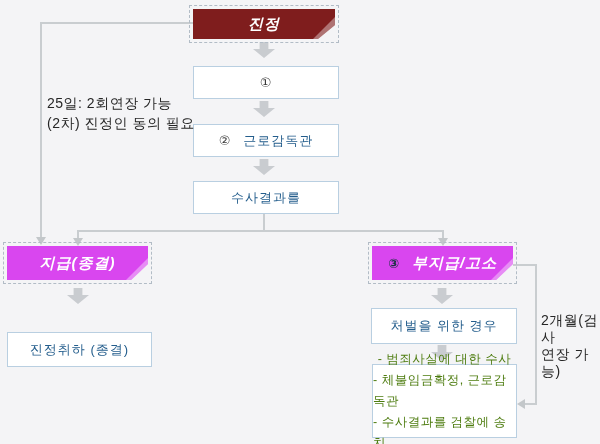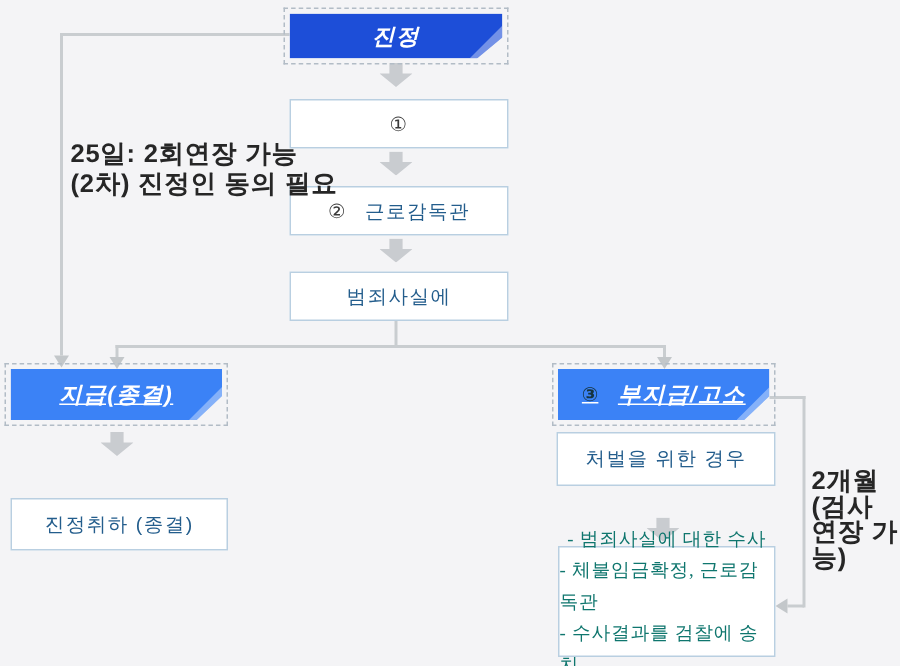--- a/index.html
+++ b/index.html
@@ -29,35 +29,35 @@
   
   .ribbon-wrap { position:absolute; }
   .dash { position:absolute; inset:-4px; border:1px dashed #b2bcc6; }
   .ribbon { position:absolute; inset:0; display:flex; align-items:center;
     justify-content:center; gap:13px; color:#ffffff; font-weight:bold;
     font-style:italic; font-size:15px; letter-spacing:1px;
     clip-path:polygon(0 0,100% 0,100% 53%,88% 100%,0 100%); }
   .ribbon::after { content:""; position:absolute; right:0; bottom:0;
     width:22px; height:22px; background:rgba(255,255,255,0.38);
     clip-path:polygon(100% 0,0 100%,100% 100%); }
-  .ribbon.blue { background:#1d4ed8; }
-  .ribbon.teal { background:#3b82f6;text-decoration:underline; }
+  .ribbon.blue { background:#7f1d1d; }
+  .ribbon.teal { background:#d946ef; }
   .ribbon .num { font-style:normal; font-weight:bold; color:#16343f;
     font-size:13px; letter-spacing:0; }
 
   
   .wbox { position:absolute; background:#ffffff; border:1px solid #b9cfe1;
     display:flex; align-items:center; justify-content:center; gap:12px;
     font-size:13px; color:#235d8c; letter-spacing:1px; }
   .wbox .num { color:#3a3a3a; font-size:13px; }
   .wbox.details { flex-direction:column; gap:0; line-height:21px;
-    font-size:12.5px; color:#0f766e; letter-spacing:0.5px;font-family:Liberation Serif, serif; }
+    font-size:12.5px; color:#4d7c0f; letter-spacing:0.5px; }
 
   
-  .note { position:absolute; font-size:17px; font-weight:bold;
+  .note { position:absolute; font-size:14px; font-weight:normal;
     color:#262626; line-height:20px; letter-spacing:0.5px; }
   .note.tight { line-height:17px;margin-top:15px; }
 </style>
 </head>
 <body>
 
 <div class="canvas">
 
   <div class="hline" style="left:40px; top:22px; width:153px;"></div>
   <div class="vline" style="left:40px; top:22px; height:215px;"></div>
@@ -92,21 +92,21 @@
   <div class="wbox" style="left:193px; top:66px; width:144px; height:31px;">
     <span class="num">①</span>
   </div>
 
   <div class="wbox" style="left:193px; top:124px; width:144px; height:31px;">
     <span class="num">②</span>
     <span>근로감독관</span>
   </div>
 
   <div class="wbox" style="left:193px; top:181px; width:144px; height:31px;">
-    <span>범죄사실에</span>
+    <span>수사결과를</span>
   </div>
 
   <div class="ribbon-wrap" style="left:7px; top:246px; width:141px; height:34px;">
     <div class="dash"></div>
     <div class="ribbon teal">
       <span>지급(종결)</span>
     </div>
   </div>
 
   <div class="wbox" style="left:7px; top:309px; width:143px; height:33px;margin-top:23px;">
@@ -114,21 +114,21 @@
   </div>
 
   <div class="ribbon-wrap" style="left:372px; top:246px; width:141px; height:34px;">
     <div class="dash"></div>
     <div class="ribbon teal">
       <span class="num">③</span>
       <span>부지급/고소</span>
     </div>
   </div>
 
-  <div class="wbox" style="left:371px; top:288px; width:144px; height:34px;">
+  <div class="wbox" style="left:371px; top:308px; width:144px; height:34px;">
     <span>처벌을 위한 경우</span>
   </div>
 
   <div class="wbox details" style="left:372px; top:364px; width:143px; height:72px;">
     <div>- 범죄사실에 대한 수사</div>
     <div>- 체불임금확정, 근로감독관</div>
     <div>- 수사결과를 검찰에 송치</div>
   </div>
 
   <div class="note" style="left:47px; top:93px;">

